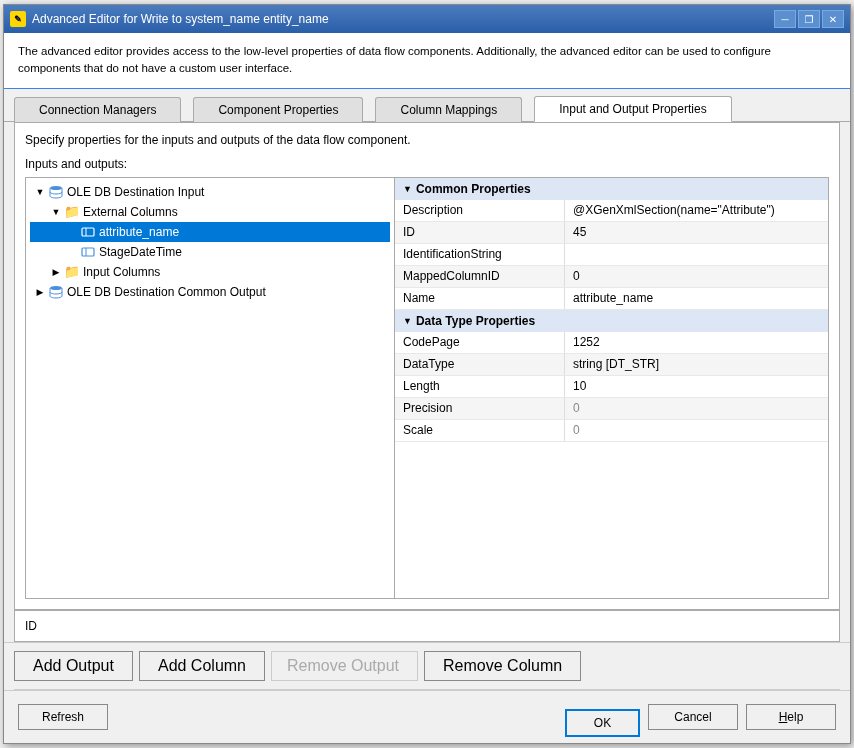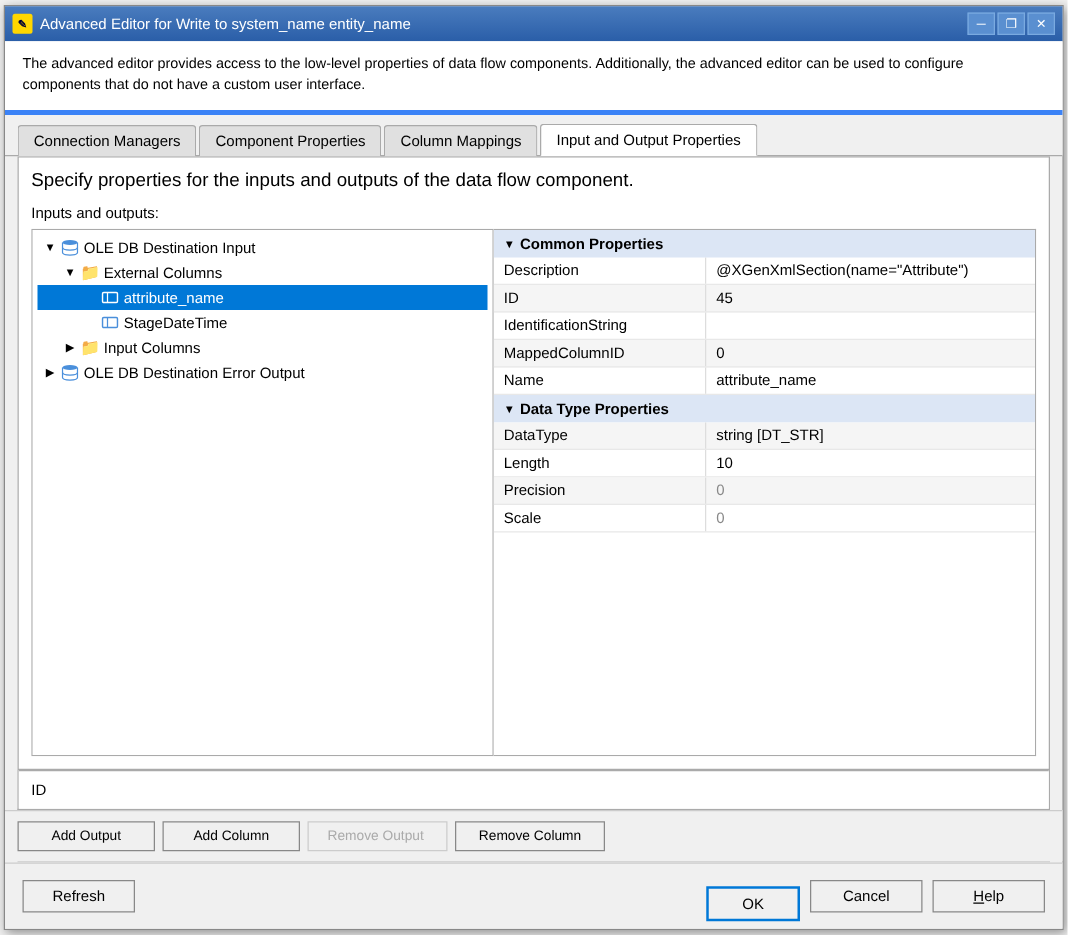--- a/index.html
+++ b/index.html
@@ -60,43 +60,43 @@
       border: 1px solid #7aaae0;
       color: white;
       font-size: 10px;
       cursor: pointer;
       display: flex;
       align-items: center;
       justify-content: center;
     }
     .description-bar {
       background: white;
-      border-bottom: 4px solid #3b82f6;
+      border-bottom: 1px solid #3b82f6;
       padding: 10px 14px;
       font-size: 11.5px;
       color: #000;
       flex-shrink: 0;
       line-height: 1.5;
     }
     .tabs-bar {
       background: #f0f0f0;
       display: flex;
       align-items: flex-end;
       padding: 6px 10px 0 10px;
       border-bottom: 1px solid #aaa;
       flex-shrink: 0;
     }
     .tab {
-      padding: 5px 12px;
+      padding: 5px 24px;
       border: 1px solid #aaa;
       background: #e0e0e0;
       border-bottom: none;
       cursor: pointer;
       font-size: 12px;
-      margin-right: 2px;
+      margin-right: 12px;
       border-radius: 3px 3px 0 0;
       position: relative;
       bottom: -1px;
     }
     .tab.active {
       background: white;
       border-color: #aaa;
       border-bottom: 1px solid white;
       z-index: 1;
       font-weight: normal;
@@ -105,21 +105,21 @@
       flex: 1;
       display: flex;
       flex-direction: column;
       padding: 10px;
       background: white;
       border: 1px solid #aaa;
       margin: 0 10px 10px 10px;
       overflow: hidden;
     }
     .description-label {
-      font-size: 15px;
+      font-size: 12px;
       color: #000;
       margin-bottom: 10px;
     }
     .io-label {
       font-size: 12px;
       color: #000;
       margin-bottom: 6px;
       font-weight: normal;
     }
     .splitter-area {
@@ -229,21 +229,21 @@
     .bottom-buttons-area {
       display: flex;
       gap: 6px;
       padding: 8px 10px;
       background: #f0f0f0;
       border-top: 1px solid #ccc;
       flex-shrink: 0;
     }
     .btn {
       padding: 5px 18px;
-      font-size: 11px;
+      font-size: 16px;
       background: #f0f0f0;
       border: 1px solid #888;
       cursor: pointer;
       min-width: 110px;
     }
     .btn:disabled {
       color: #aaa;
       border-color: #ccc;
       cursor: default;
       background: #f0f0f0;
@@ -383,21 +383,21 @@
         <div class="tree-item">
           <span class="tree-indent" style="width:4px;"></span>
           <span class="tree-expand">▶</span>
           <span class="tree-icon" style="color:#4a8fdb;">
             <svg width="14" height="14" viewBox="0 0 14 14">
                 <ellipse cx="7" cy="3" rx="6" ry="2" fill="#4a8fdb"></ellipse>
                 <path d="M1 3 v4 c0 1.1 2.7 2 6 2s6-.9 6-2V3" fill="none" stroke="#4a8fdb" stroke-width="1"></path>
                 <path d="M1 7 v4 c0 1.1 2.7 2 6 2s6-.9 6-2V7" fill="none" stroke="#4a8fdb" stroke-width="1"></path>
               </svg>
           </span>
-          <span>OLE DB Destination Error Output</span>
+          <span>OLE DB Destination Common Output</span>
         </div>
       </div>
 
       <div class="properties-panel">
 
         <div class="prop-section-header">
           <span class="expand-arrow">▼</span>
           <span>Common Properties</span>
         </div>
 
@@ -441,20 +441,28 @@
           <div class="prop-value">
             <span>attribute_name</span>
           </div>
         </div>
 
         <div class="prop-section-header">
           <span class="expand-arrow">▼</span>
           <span>Data Type Properties</span>
         </div>
 
+        <div class="prop-row">
+          <div class="prop-key">
+            <span>CodePage</span>
+          </div>
+          <div class="prop-value">
+            <span>1252</span>
+          </div>
+        </div>
 
         <div class="prop-row shaded">
           <div class="prop-key">
             <span>DataType</span>
           </div>
           <div class="prop-value">
             <span>string [DT_STR]</span>
           </div>
         </div>
 

